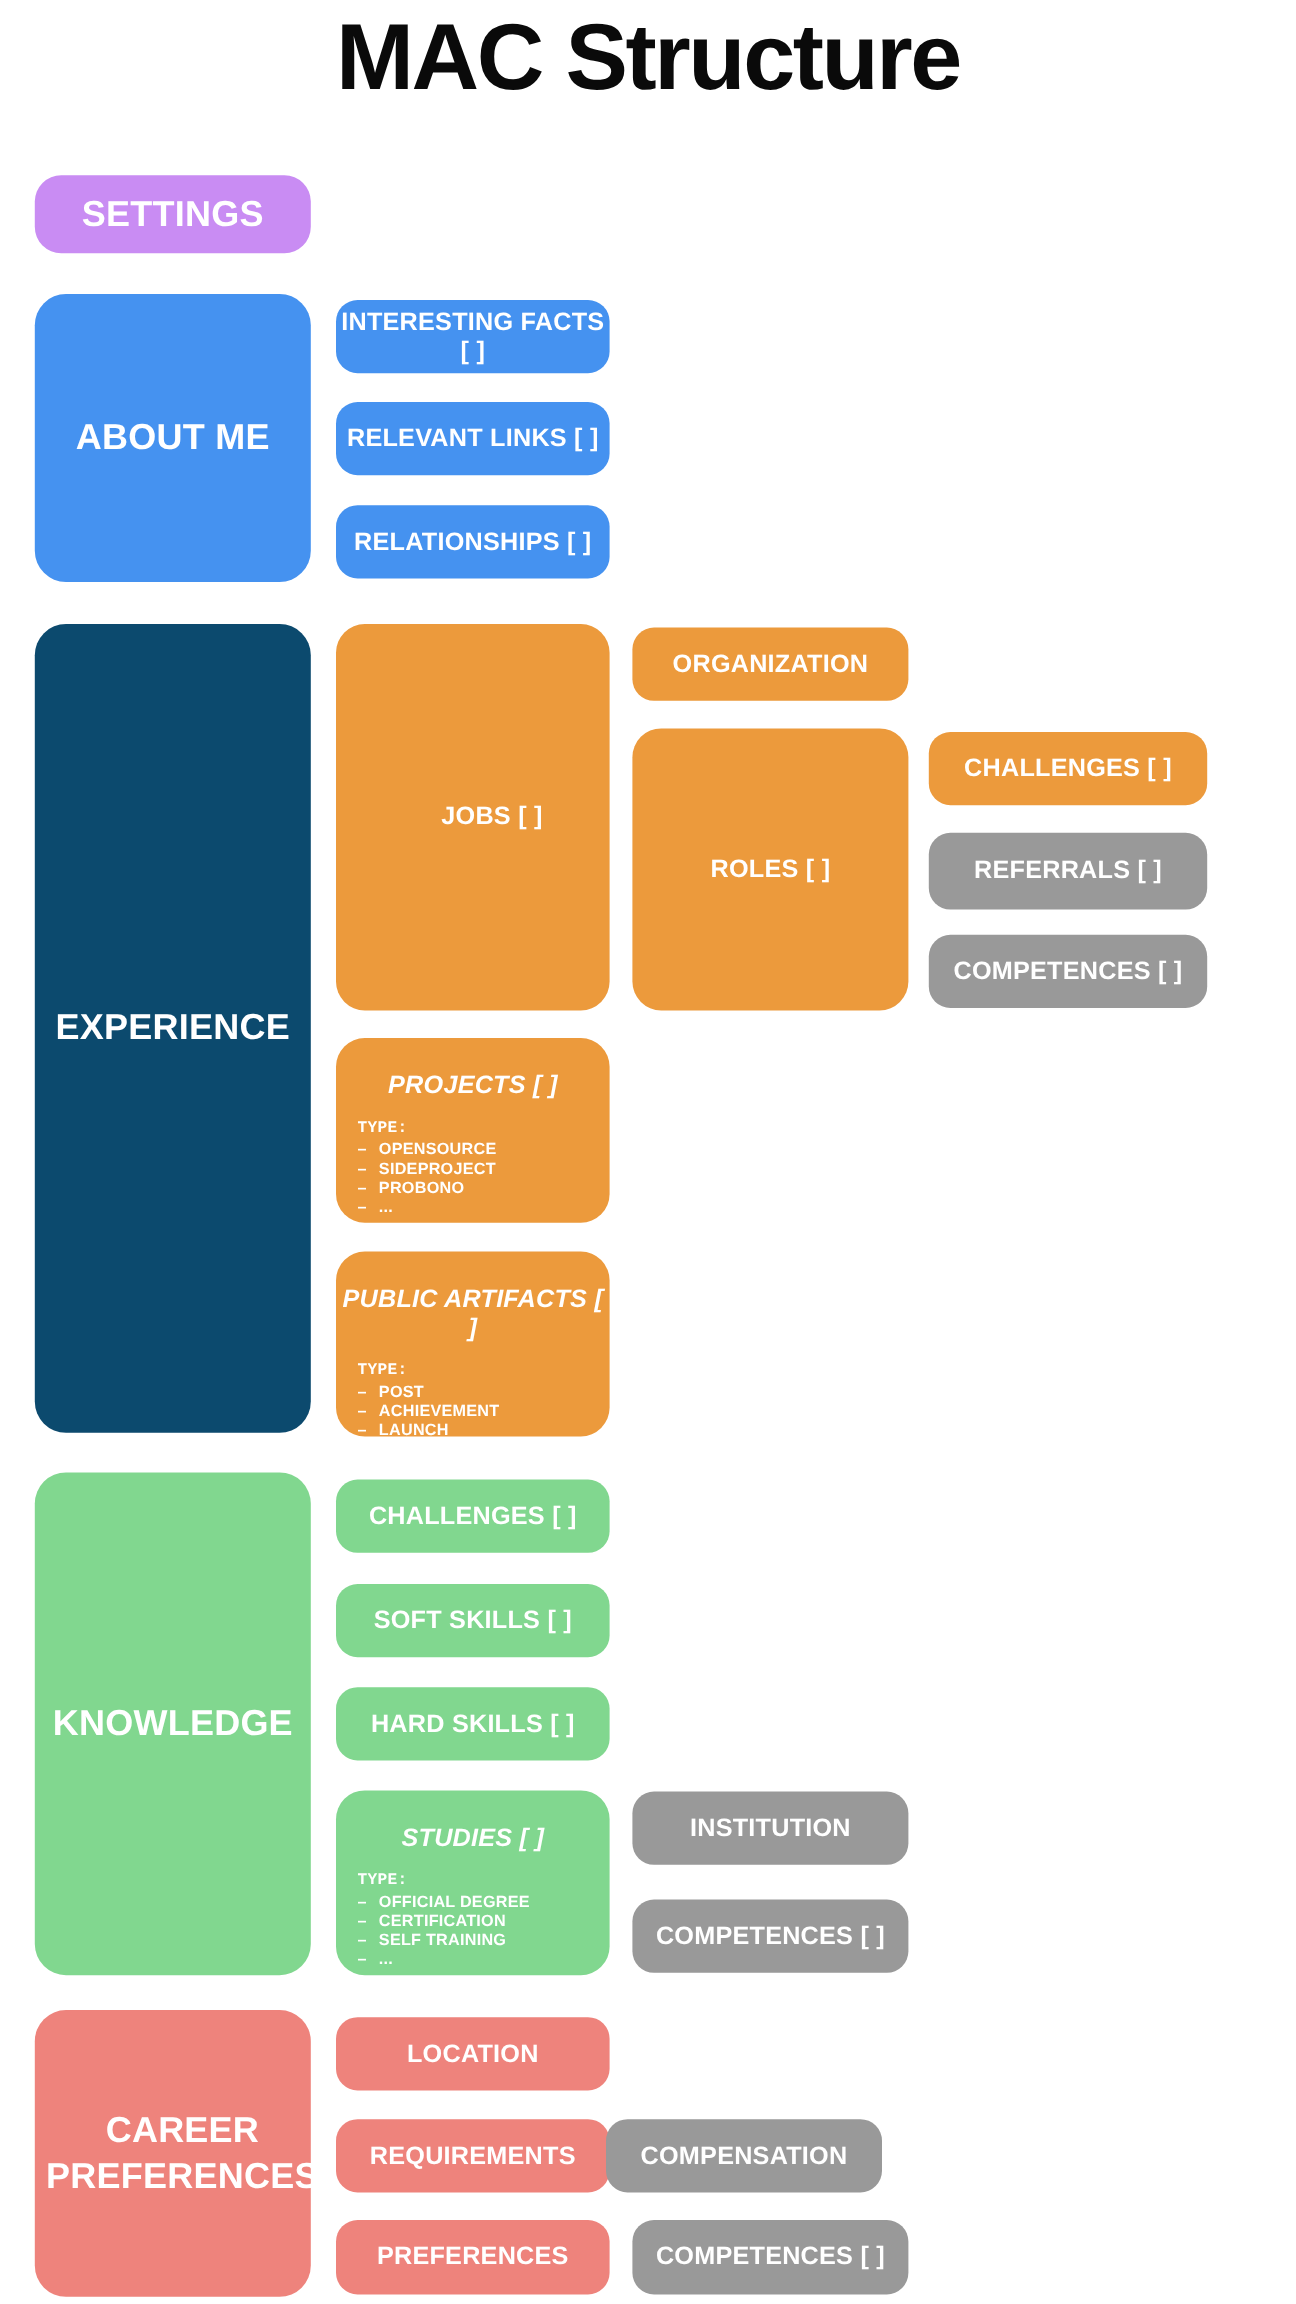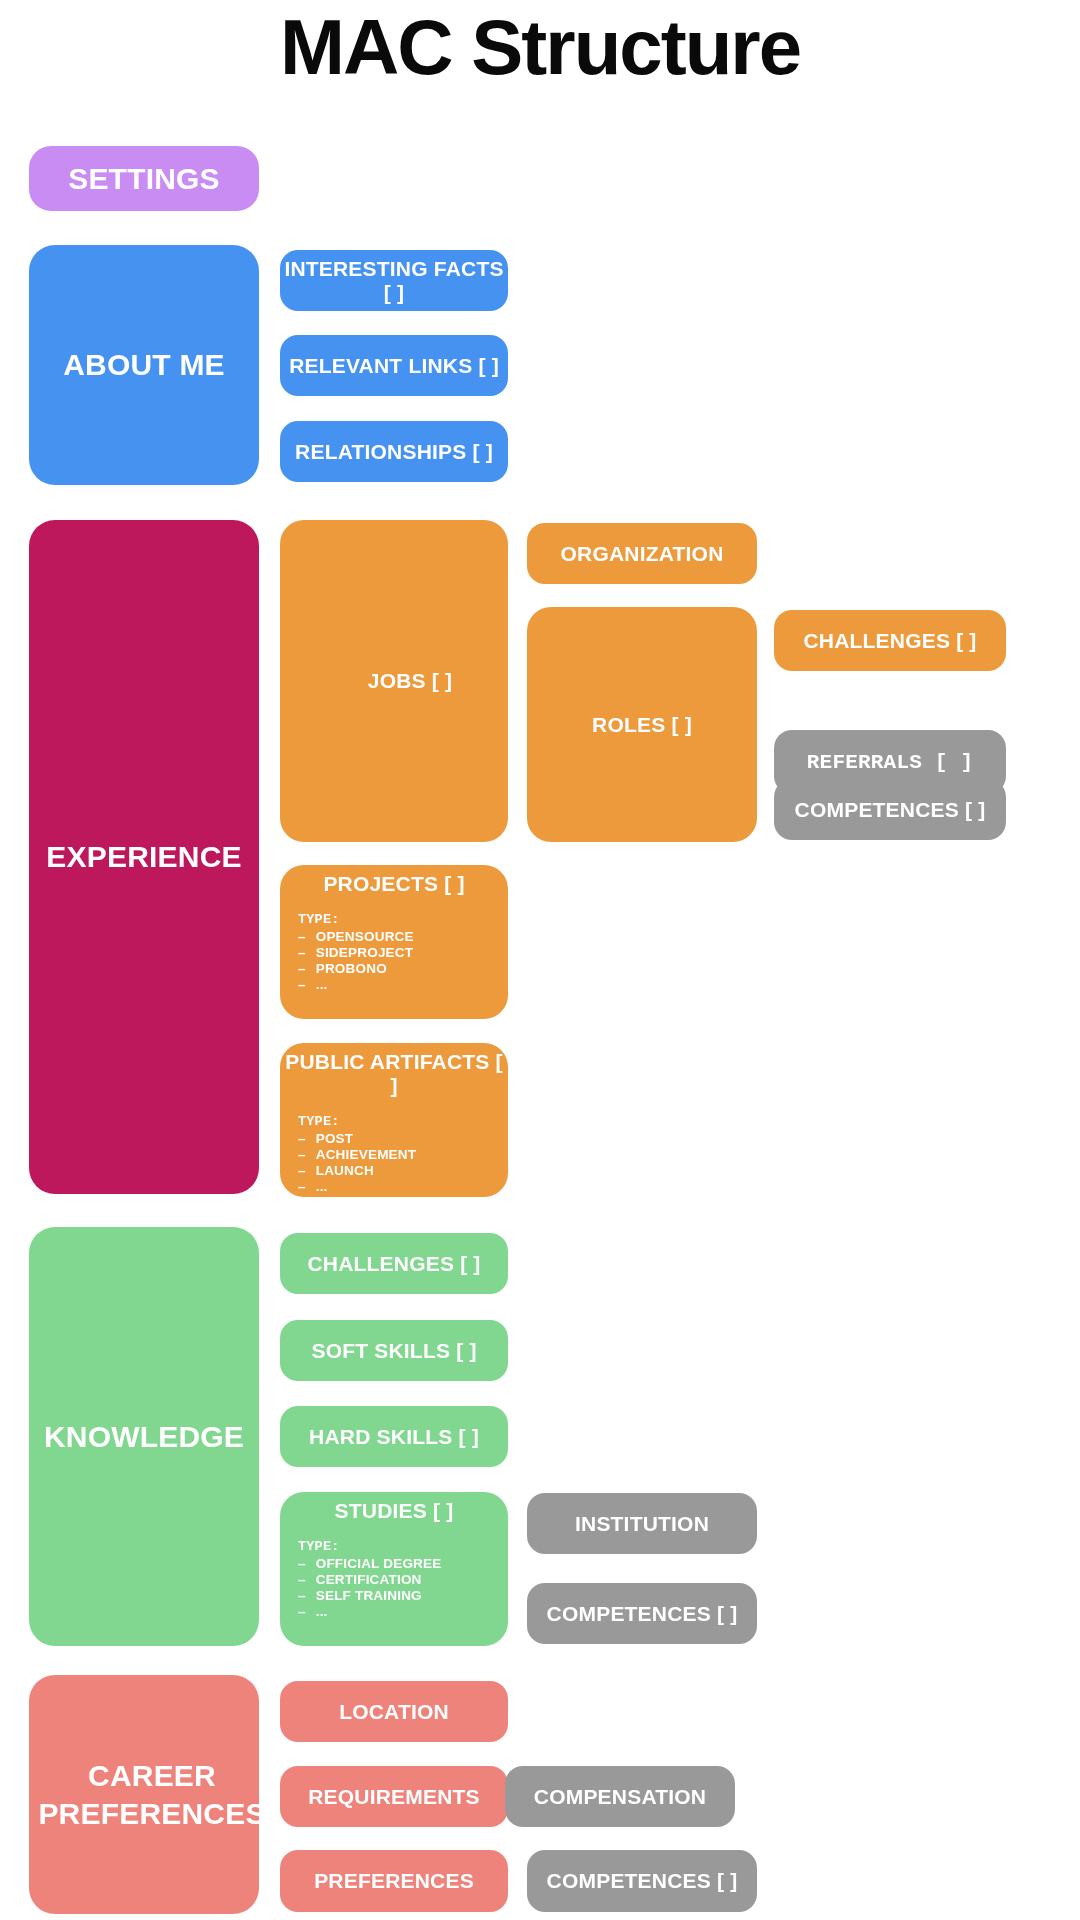--- a/index.html
+++ b/index.html
@@ -13,21 +13,21 @@
   }
   .node{
     position:absolute;border-radius:18px;color:#ffffff;font-weight:bold;
     display:flex;align-items:center;justify-content:center;text-align:center;
     box-sizing:border-box;
   }
   .node .lbl{font-size:21px;letter-spacing:0.2px;}
   .node.big{border-radius:26px;}
   .node.big .lbl{font-size:30px;line-height:1.25;padding:0 18px;}
   .node.detail{flex-direction:column;justify-content:flex-start;align-items:stretch;text-align:left;}
-  .node.detail .lbl{text-align:center;margin-top:7px;}
+  .node.detail .lbl{text-align:center;margin-top:28px;font-style:italic;}
   .types{padding:16px 10px 0 18px;font-size:13.5px;line-height:1.18;letter-spacing:0.2px;}
   .types .type-heading{margin:0 0 1px 0;font-family:Liberation Mono, monospace;}
   .types ul{list-style:none;margin:0;padding:0;}
   .types li{display:flex;gap:10px;}
 </style>
 </head>
 <body>
 
 <div class="canvas">
 
@@ -43,36 +43,36 @@
   <div class="node" style="left: 280px; top: 250px; width: 228px; height: 61px; background: rgb(69, 146, 240);">
     <span class="lbl">INTERESTING FACTS [ ]</span>
   </div>
   <div class="node" style="left: 280px; top: 335px; width: 228px; height: 61px; background: rgb(69, 146, 240);">
     <span class="lbl">RELEVANT LINKS [ ]</span>
   </div>
   <div class="node" style="left: 280px; top: 421px; width: 228px; height: 61px; background: rgb(69, 146, 240);">
     <span class="lbl">RELATIONSHIPS [ ]</span>
   </div>
 
-  <div class="node big" style="left: 29px; top: 520px; width: 230px; height: 674px; background: #be185d;">
+  <div class="node big" style="left: 29px; top: 520px; width: 230px; height: 674px; background: #0c4a6e;">
     <span class="lbl">EXPERIENCE</span>
   </div>
   <div class="node" style="left: 280px; top: 520px; width: 228px; height: 322px; border-radius: 24px; background: rgb(236, 154, 60); padding-left: 32px;">
     <span class="lbl">JOBS [ ]</span>
   </div>
   <div class="node" style="left: 527px; top: 523px; width: 230px; height: 61px; background: rgb(236, 154, 60);">
     <span class="lbl">ORGANIZATION</span>
   </div>
   <div class="node" style="left: 527px; top: 607px; width: 230px; height: 235px; border-radius: 24px; background: rgb(236, 154, 60);">
     <span class="lbl">ROLES [ ]</span>
   </div>
   <div class="node" style="left: 774px; top: 610px; width: 232px; height: 61px; background: rgb(236, 154, 60);">
     <span class="lbl">CHALLENGES [ ]</span>
   </div>
-  <div class="node" style="left: 774px; top: 730px; width: 232px; height: 64px; background: rgb(153, 153, 153); font-family: Liberation Mono, monospace;">
+  <div class="node" style="left: 774px; top: 694px; width: 232px; height: 64px; background: rgb(153, 153, 153);">
     <span class="lbl">REFERRALS [ ]</span>
   </div>
   <div class="node" style="left: 774px; top: 779px; width: 232px; height: 61px; background: rgb(153, 153, 153);">
     <span class="lbl">COMPETENCES [ ]</span>
   </div>
 
   <div class="node detail" style="left: 280px; top: 865px; width: 228px; height: 154px; border-radius: 24px; background: rgb(236, 154, 60);">
     <div class="lbl">PROJECTS [ ]</div>
     <div class="types">
       <div class="type-heading">TYPE:</div>

